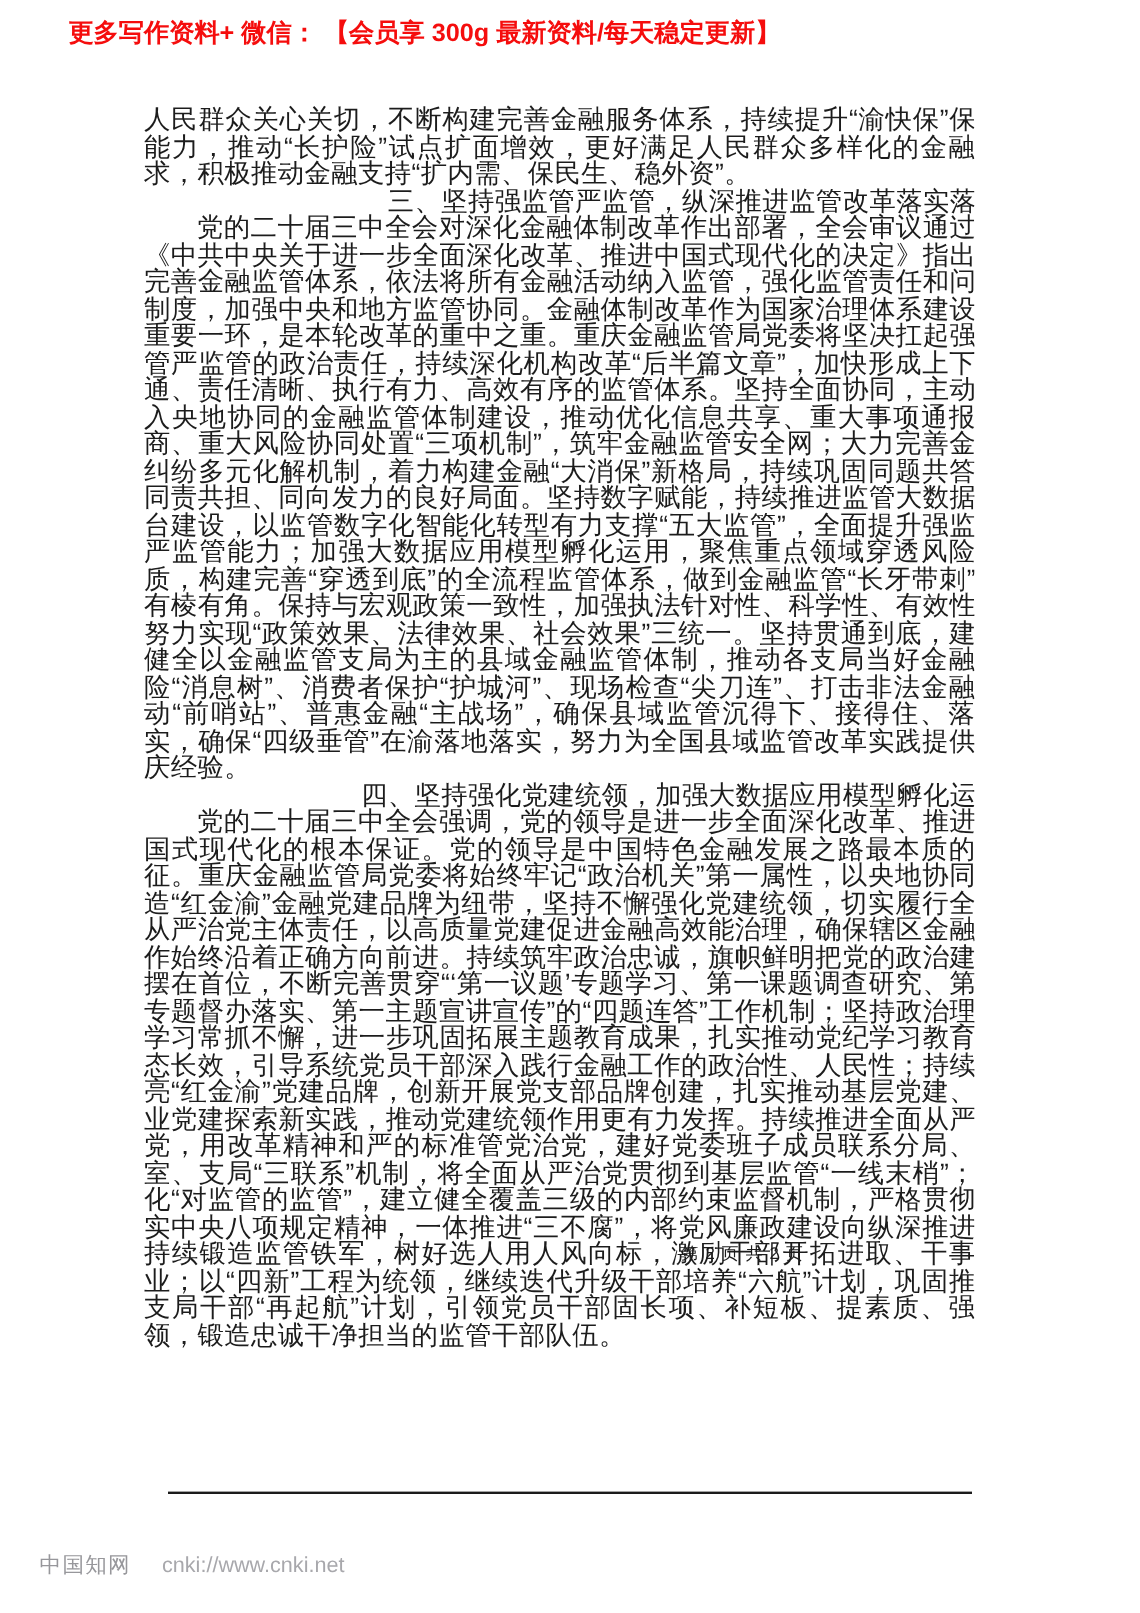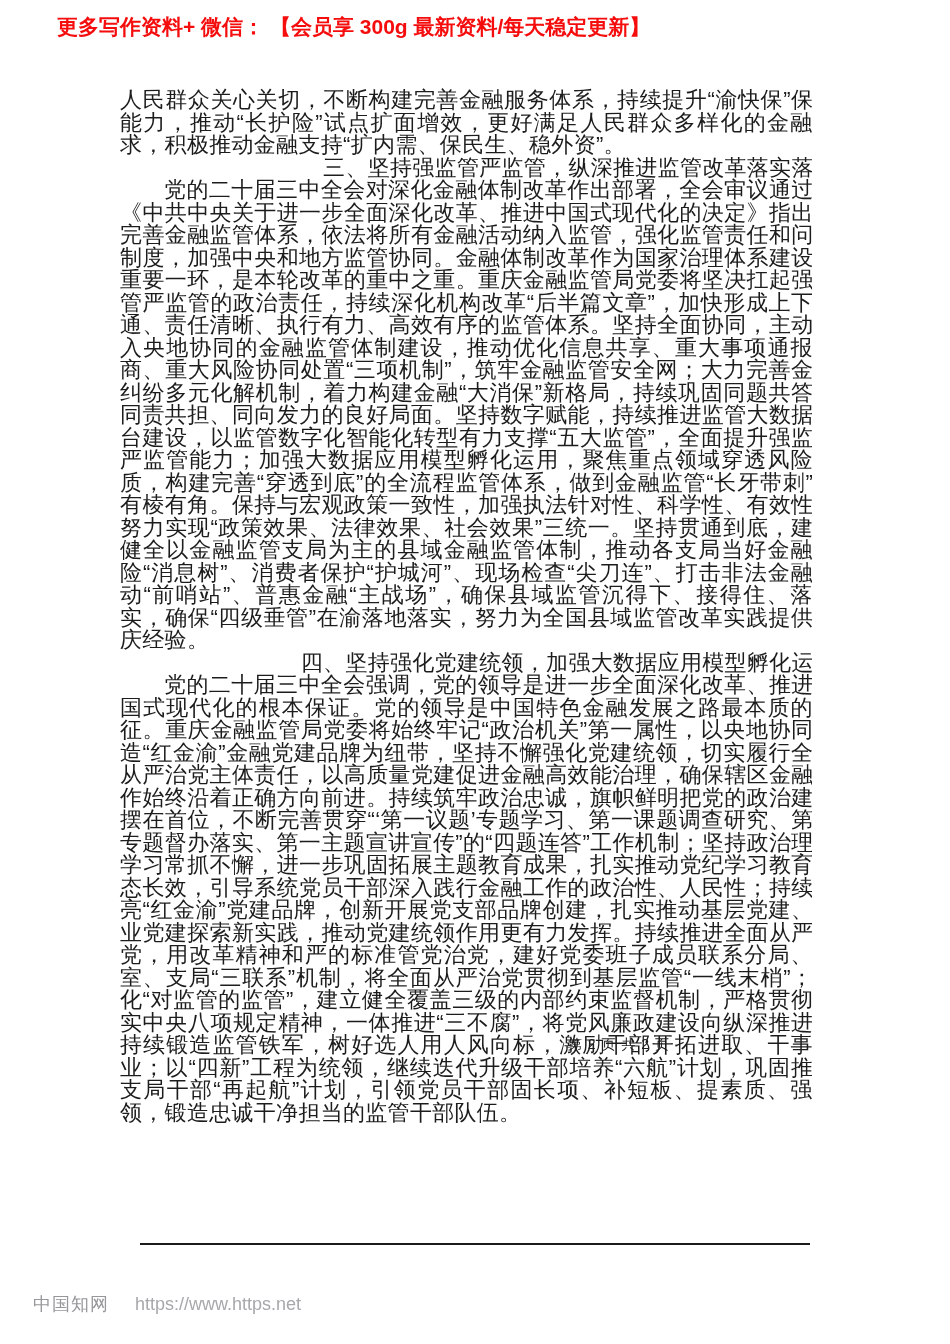--- a/index.html
+++ b/index.html
@@ -105,16 +105,16 @@
       <p class="para heading">四、坚持强化党建统领，加强大数据应用模型孵化运用</p>
       <p class="para body">党的二十届三中全会强调，党的领导是进一步全面深化改革、推进中国式现代化的根本保证。党的领导是中国特色金融发展之路最本质的特征。重庆金融监管局党委将始终牢记“政治机关”第一属性，以央地协同打造“红金渝”金融党建品牌为纽带，坚持不懈强化党建统领，切实履行全面从严治党主体责任，以高质量党建促进金融高效能治理，确保辖区金融工作始终沿着正确方向前进。持续筑牢政治忠诚，旗帜鲜明把党的政治建设摆在首位，不断完善贯穿“‘第一议题’专题学习、第一课题调查研究、第一专题督办落实、第一主题宣讲宣传”的“四题连答”工作机制；坚持政治理论学习常抓不懈，进一步巩固拓展主题教育成果，扎实推动党纪学习教育常态长效，引导系统党员干部深入践行金融工作的政治性、人民性；持续擦亮“红金渝”党建品牌，创新开展党支部品牌创建，扎实推动基层党建、行业党建探索新实践，推动党建统领作用更有力发挥。持续推进全面从严治党，用改革精神和严的标准管党治党，建好党委班子成员联系分局、处室、支局“三联系”机制，将全面从严治党贯彻到基层监管“一线末梢”；强化“对监管的监管”，建立健全覆盖三级的内部约束监督机制，严格贯彻落实中央八项规定精神，一体推进“三不腐”，将党风廉政建设向纵深推进。持续锻造监管铁军，树好选人用人风向标，激励干部开拓进取、干事创业；以“四新”工程为统领，继续迭代升级干部培养“六航”计划，巩固推进支局干部“再起航”计划，引领党员干部固长项、补短板、提素质、强本领，锻造忠诚干净担当的监管干部队伍。</p>
     </div>
 
   <div class="page-footer">第 2 页 共 2 页</div>
 
   <div class="divider"></div>
 
   <div class="watermark">
     <span class="wm-name">中国知网</span>
-    <span class="wm-url">https://www.https.net</span>
+    <span class="wm-url">cnki://www.cnki.net</span>
   </div>
 
 </div>
 
 </body></html>

